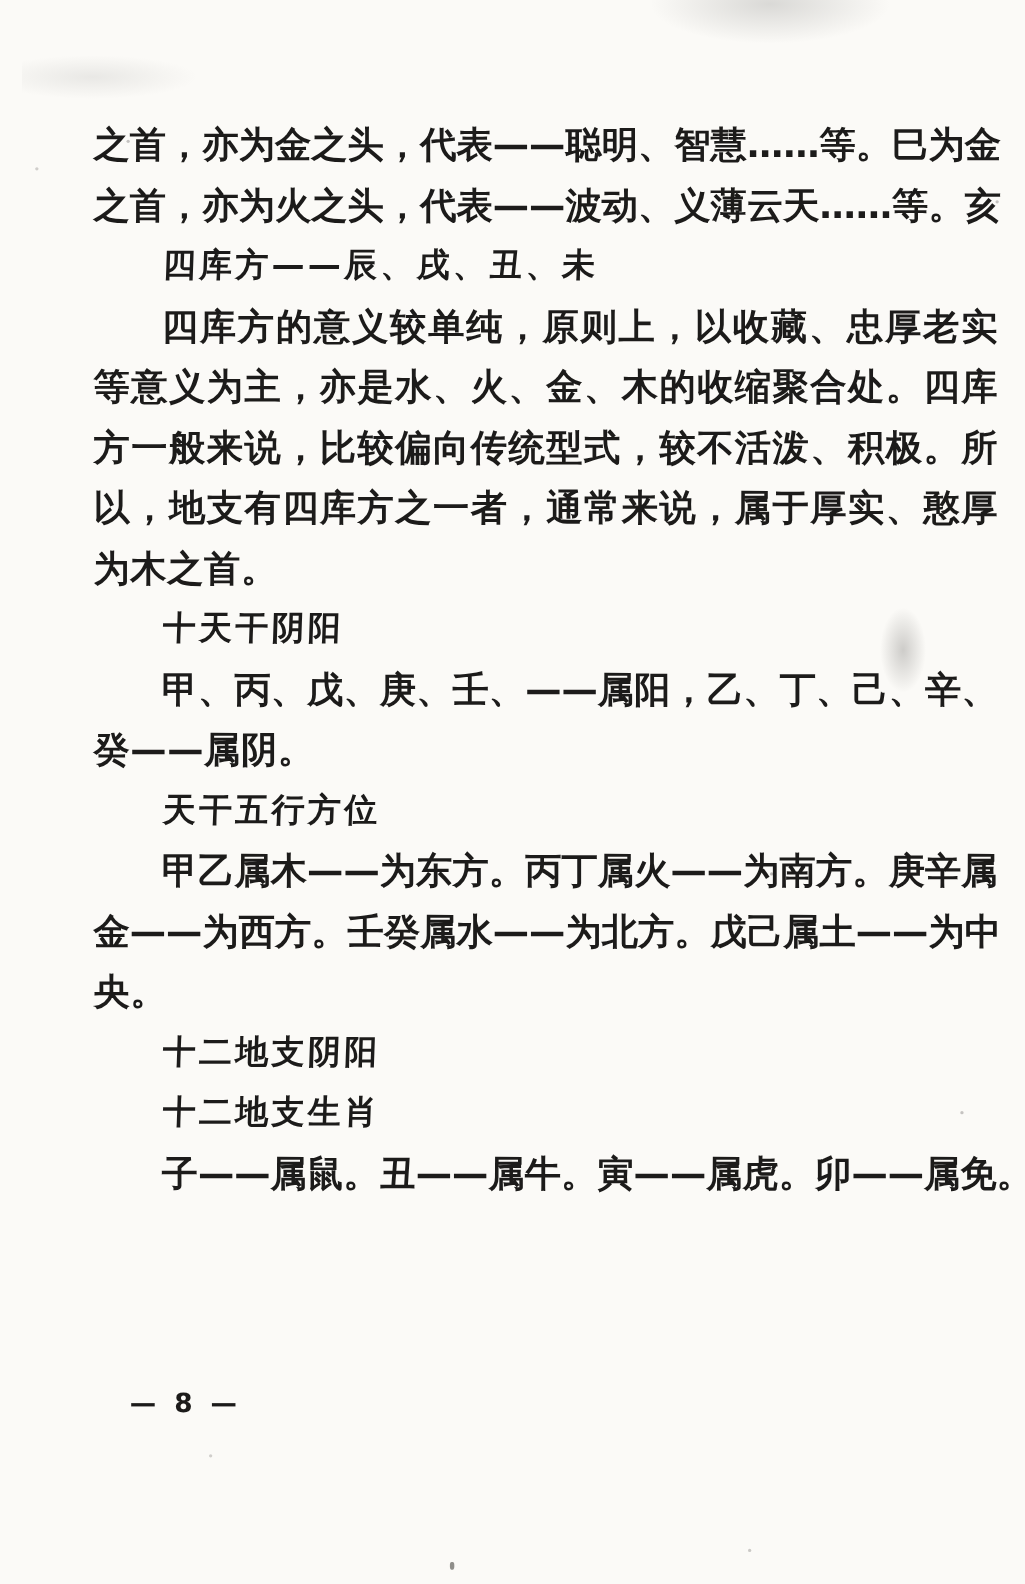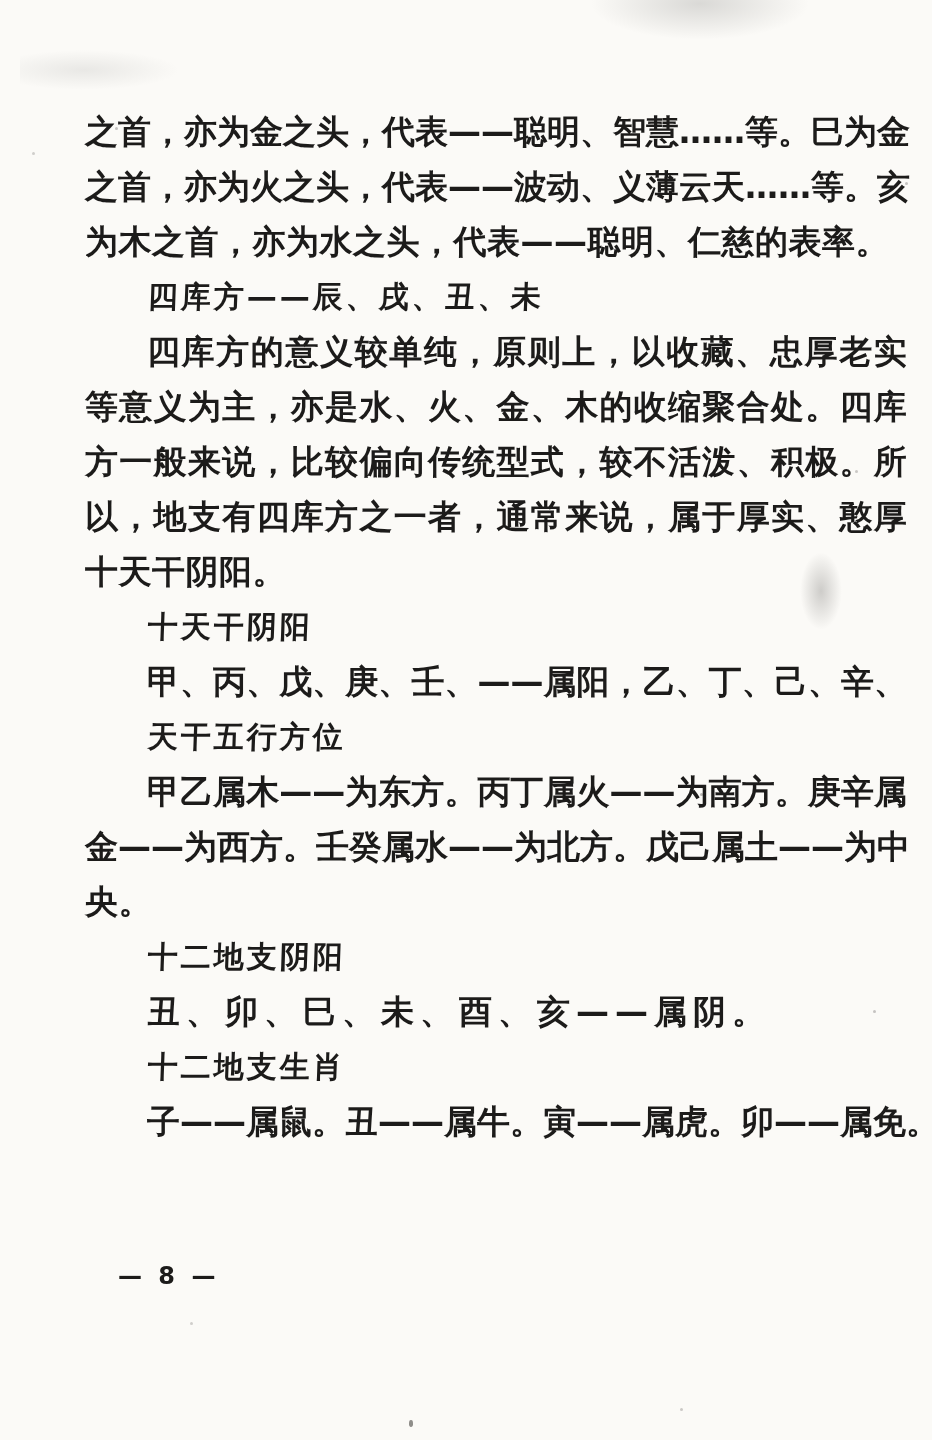--- a/index.html
+++ b/index.html
@@ -142,21 +142,20 @@
         <span>、</span>
         <span>义</span>
         <span>薄</span>
         <span>云</span>
         <span>天</span>
         <span>……</span>
         <span>等</span>
         <span>。</span>
         <span>亥</span>
       </div>
-      <div class="line">为木之首，亦为水之头，代表——聪明、仁慈的表率。</div>
       <div class="line heading indent">四库方——辰、戌、丑、未</div>
       <div class="line indent justify">
         <span>四</span>
         <span>库</span>
         <span>方</span>
         <span>的</span>
         <span>意</span>
         <span>义</span>
         <span>较</span>
         <span>单</span>
@@ -246,21 +245,21 @@
         <span>说</span>
         <span>，</span>
         <span>属</span>
         <span>于</span>
         <span>厚</span>
         <span>实</span>
         <span>、</span>
         <span>憨</span>
         <span>厚</span>
       </div>
-      <div class="line">十天干阴阳。</div>
+      <div class="line">为木之首。</div>
       <div class="line heading indent">十天干阴阳</div>
       <div class="line indent justify">
         <span>甲</span>
         <span>、</span>
         <span>丙</span>
         <span>、</span>
         <span>戊</span>
         <span>、</span>
         <span>庚</span>
         <span>、</span>
@@ -272,20 +271,21 @@
         <span>，</span>
         <span>乙</span>
         <span>、</span>
         <span>丁</span>
         <span>、</span>
         <span>己</span>
         <span>、</span>
         <span>辛</span>
         <span>、</span>
       </div>
+      <div class="line">癸——属阴。</div>
       <div class="line heading indent">天干五行方位</div>
       <div class="line indent justify">
         <span>甲</span>
         <span>乙</span>
         <span>属</span>
         <span>木</span>
         <span>——</span>
         <span>为</span>
         <span>东</span>
         <span>方</span>
@@ -322,21 +322,20 @@
         <span>戊</span>
         <span>己</span>
         <span>属</span>
         <span>土</span>
         <span>——</span>
         <span>为</span>
         <span>中</span>
       </div>
       <div class="line">央。</div>
       <div class="line heading indent">十二地支阴阳</div>
-      <div class="line indent wide">丑、卯、巳、未、酉、亥——属阴。</div>
       <div class="line heading indent">十二地支生肖</div>
       <div class="line indent justify">
         <span>子</span>
         <span>——</span>
         <span>属</span>
         <span>鼠</span>
         <span>。</span>
         <span>丑</span>
         <span>——</span>
         <span>属</span>

